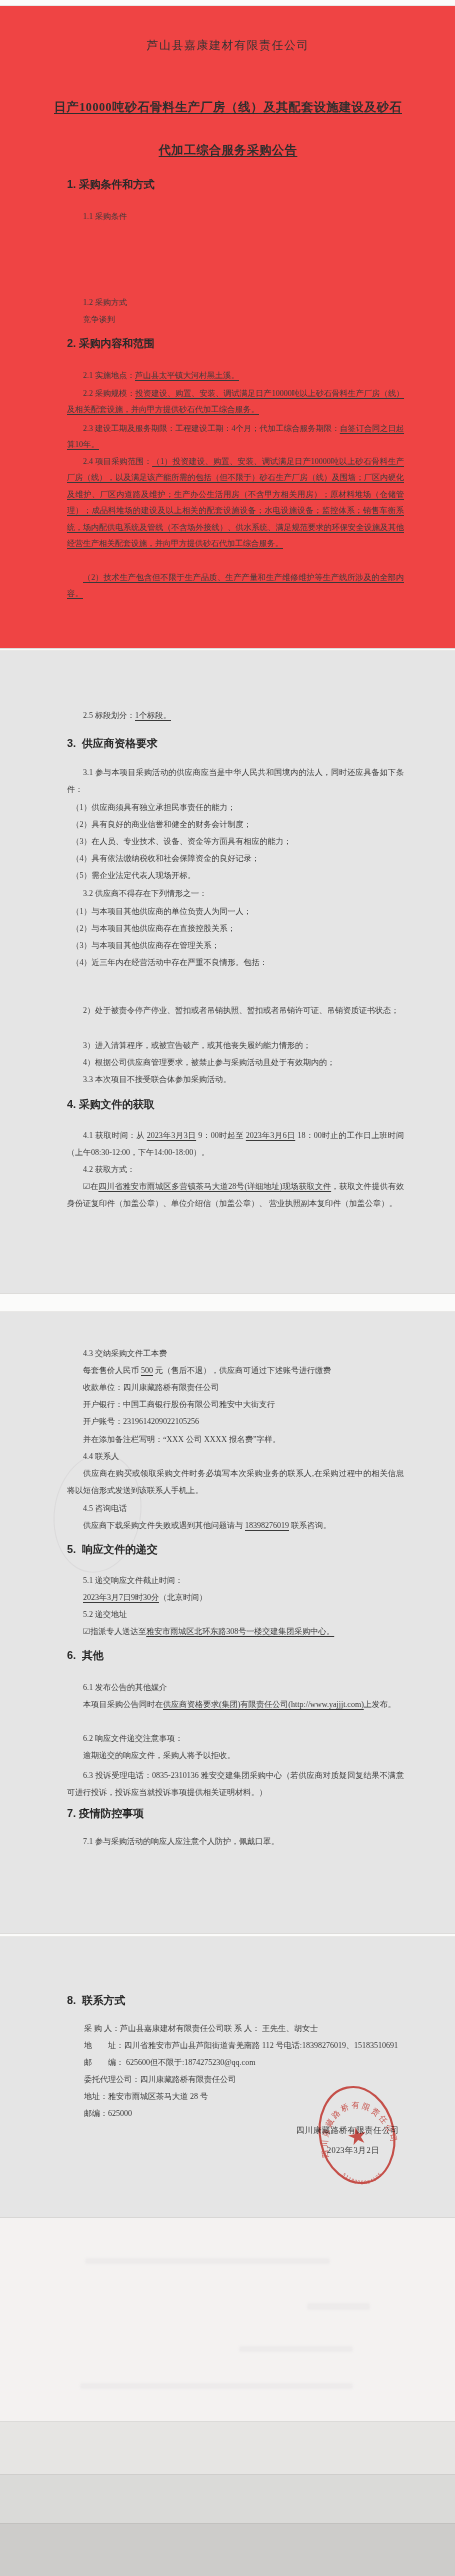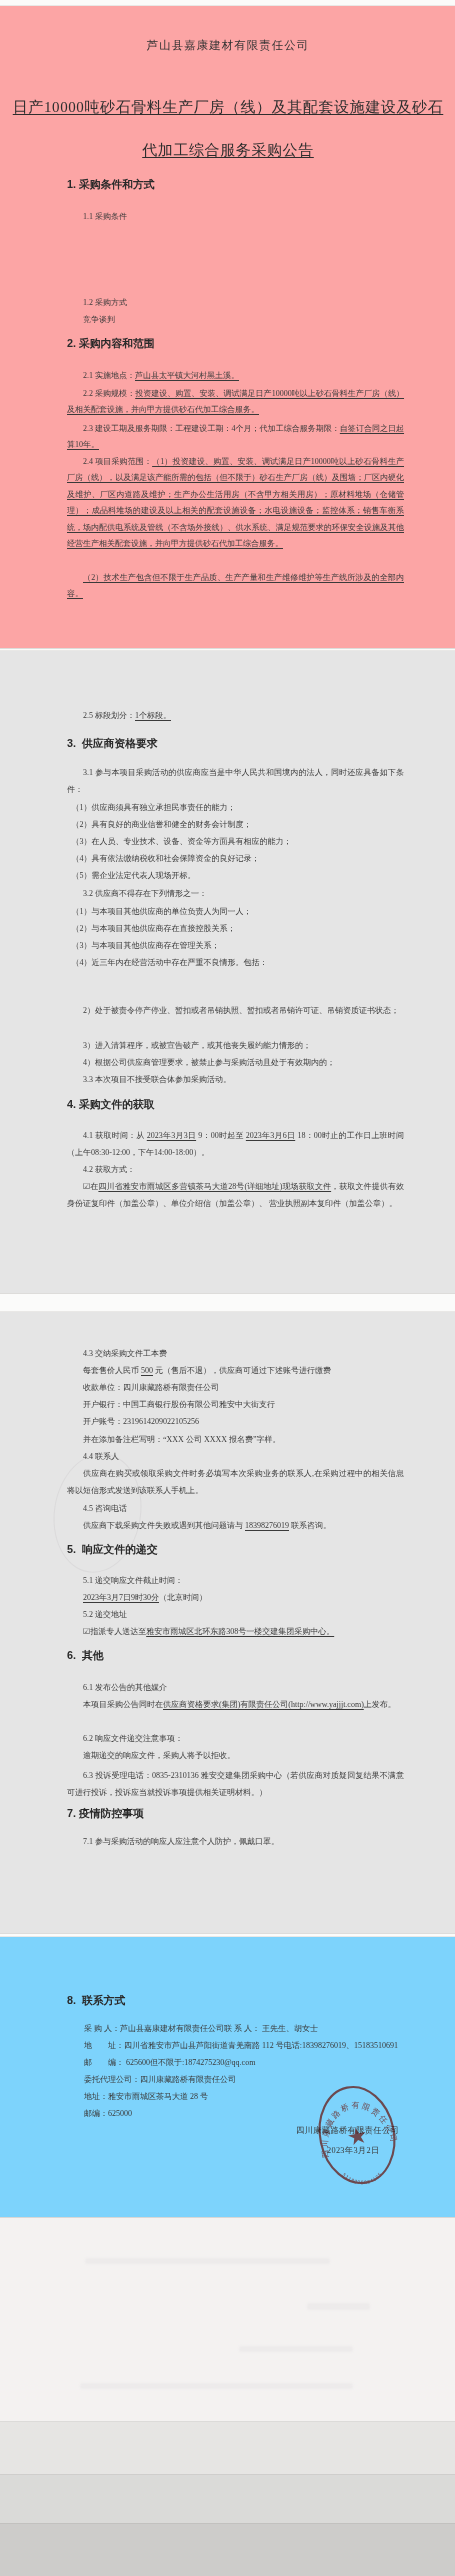--- a/index.html
+++ b/index.html
@@ -6,32 +6,32 @@
   body{
     width:456px;height:2576px;position:relative;
     background:#fbfbfa;
     font-family:"Liberation Serif","DejaVu Serif",serif;
     color:#3a3a3a;
   }
   .page{
     position:absolute;left:0;width:456px;background:#e5e5e5;overflow:hidden;
     border-top:0.6px solid #e9e8e6;border-bottom:0.6px solid #dddcda;
   }
-  #page1{top:4.6px;height:642px;background:#fca5a5;}
+  #page1{top:4.6px;height:642px;background:#ef4444;}
   #page2{top:650px;height:642px;}
   #page3{top:1311px;height:621px;}
-  #page4{top:1936px;height:280px;background:#7dd3fc;}
+  #page4{top:1936px;height:280px;background:#e5e5e5;}
   #page5{top:2217px;height:359px;background:#f4f2f1;border-top:0.6px solid #d8d7d5;}
   .blk{
     position:absolute;left:67px;width:337px;
     font-size:8px;line-height:16.5px;text-align:justify;
   }
   .center{left:0;width:456px;text-align:center;}
   .company{font-size:11.4px;letter-spacing:1.1px;color:#333;}
-  .title{font-size:15px;font-weight:normal;letter-spacing:0.6px;line-height:19.4px;color:#2e2e2e;}
+  .title{font-size:12px;font-weight:bold;letter-spacing:0.6px;line-height:19.4px;color:#2e2e2e;}
   .h1{
     font-family:"Liberation Sans","DejaVu Sans",sans-serif;
     font-weight:bold;font-size:10.8px;line-height:17px;color:#2a2a2a;white-space:pre-wrap;
   }
   .u{text-decoration:underline;text-underline-offset:1.7px;text-decoration-thickness:0.6px;}
   .i28{text-indent:16px;}
   .list div{line-height:17px;text-indent:4.6px;}
   .check{font-family:"DejaVu Sans",sans-serif;}
   .crow{
     display:flex;justify-content:flex-start;

